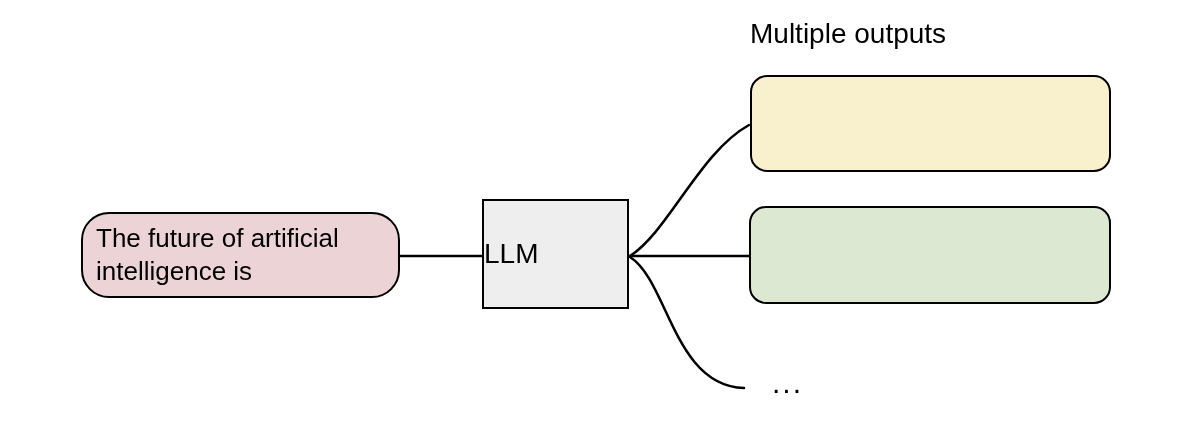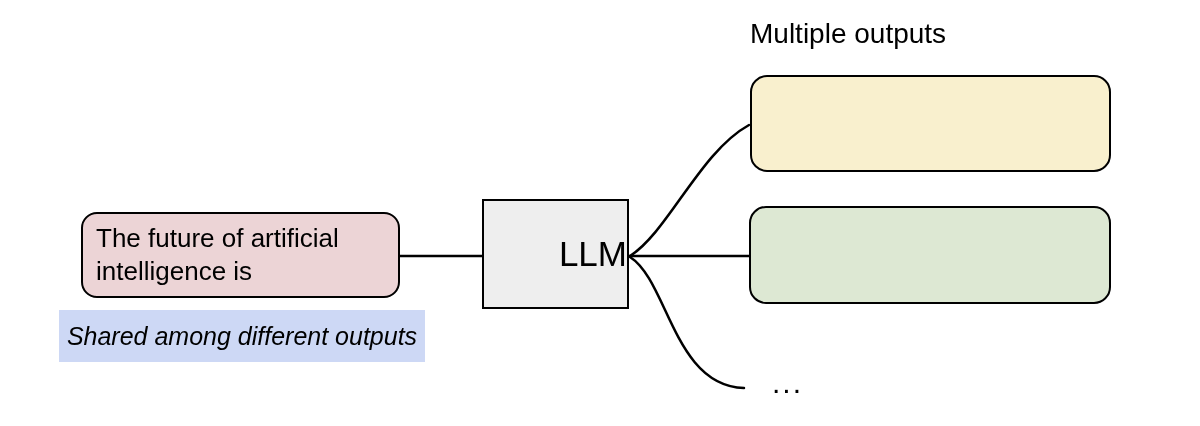--- a/index.html
+++ b/index.html
@@ -40,39 +40,39 @@
   .title-outputs  { left: 750px; top: 19px;  width: 361px; }
   .rbox {
     position: absolute;
     box-sizing: border-box;
     border: 2.5px solid #000000;
     border-radius: 17px;
   }
   .prompt-box {
     left: 81px; top: 212px;
     width: 319px; height: 86px;
-    border-radius: 16px;
+    border-radius: 28px;
     display: flex;
     align-items: center;
     padding: 0 12px 0 13px;
     font-size: 26px;
     line-height: 33px;
   }
   .output-box-1 { left: 750px; top: 75px;  width: 361px; height: 97px; }
   .output-box-2 { left: 749px; top: 206px; width: 362px; height: 98px; }
   .llm-box {
     position: absolute;
     left: 482px; top: 199px;
     width: 147px; height: 110px;
     box-sizing: border-box;
     border: 2.5px solid #000000;
     display: flex;
     align-items: center;
-    justify-content: flex-end;
-    font-size: 35px;
+    justify-content: flex-start;
+    font-size: 28px;
   }
   .shared-note {
     position: absolute;
     left: 59px; top: 310px;
     width: 366px; height: 52px;
     display: flex;
     align-items: center;
     justify-content: center;
     font-style: italic;
     font-size: 25px;
@@ -95,23 +95,20 @@
     <path d="M 630 256 C 668 232, 700 152, 749 125" stroke="#000000"></path>
     <path d="M 629 256 L 750 256" stroke="#000000"></path>
     <path d="M 630 257 C 668 281, 674 386, 744 388" stroke="#000000"></path>
   </svg>
 
 
   <div class="rbox prompt-box" style="background-color: rgb(236, 212, 214);">
     <span>The future of artificial intelligence is</span>
   </div>
 
-  <div class="shared-note" style="background-color: rgb(205, 216, 245);">
-    <span>Shared among different outputs</span>
-  </div>
 
   <div class="llm-box" style="background-color: rgb(238, 238, 238);">
     <span>LLM</span>
   </div>
 
   <div class="title title-outputs">Multiple outputs</div>
 
   <div class="rbox output-box-1" style="background-color: rgb(249, 240, 206);"></div>
 
   <div class="rbox output-box-2" style="background-color: rgb(221, 232, 211);"></div>

